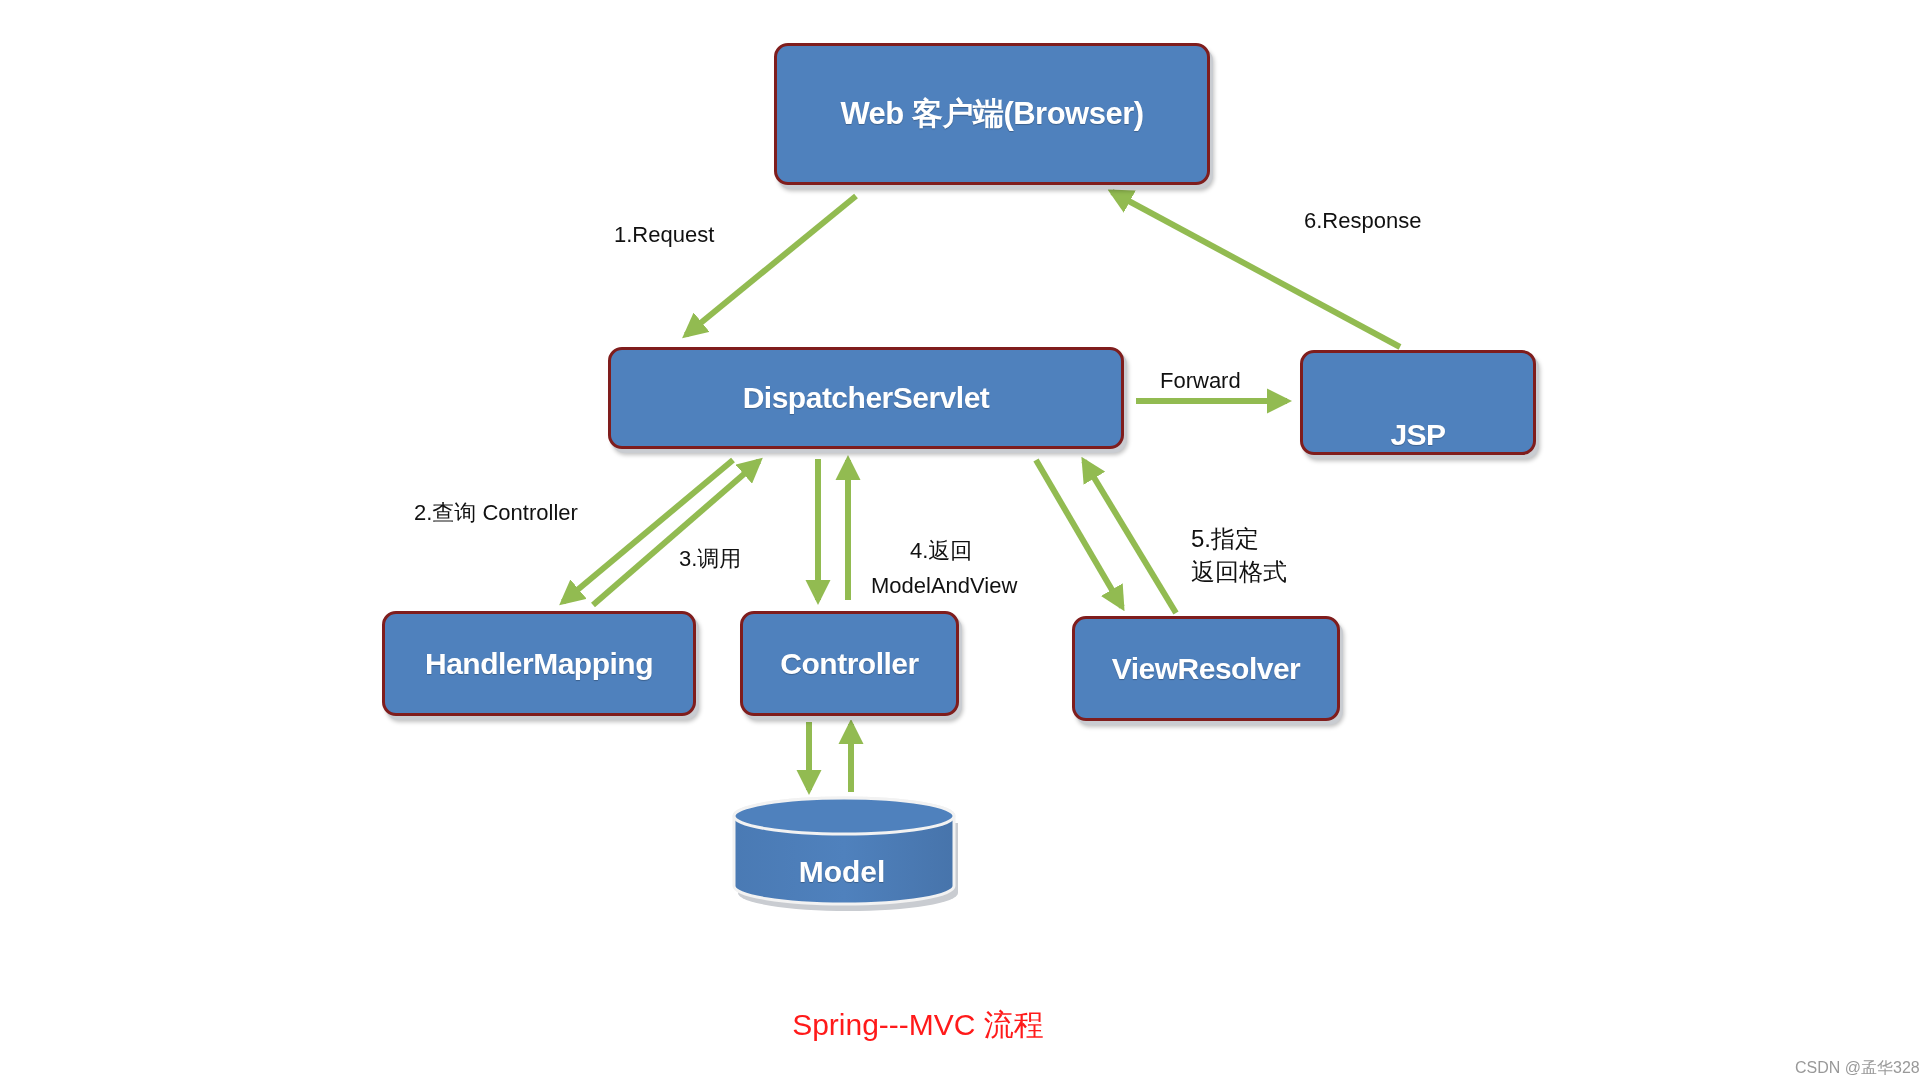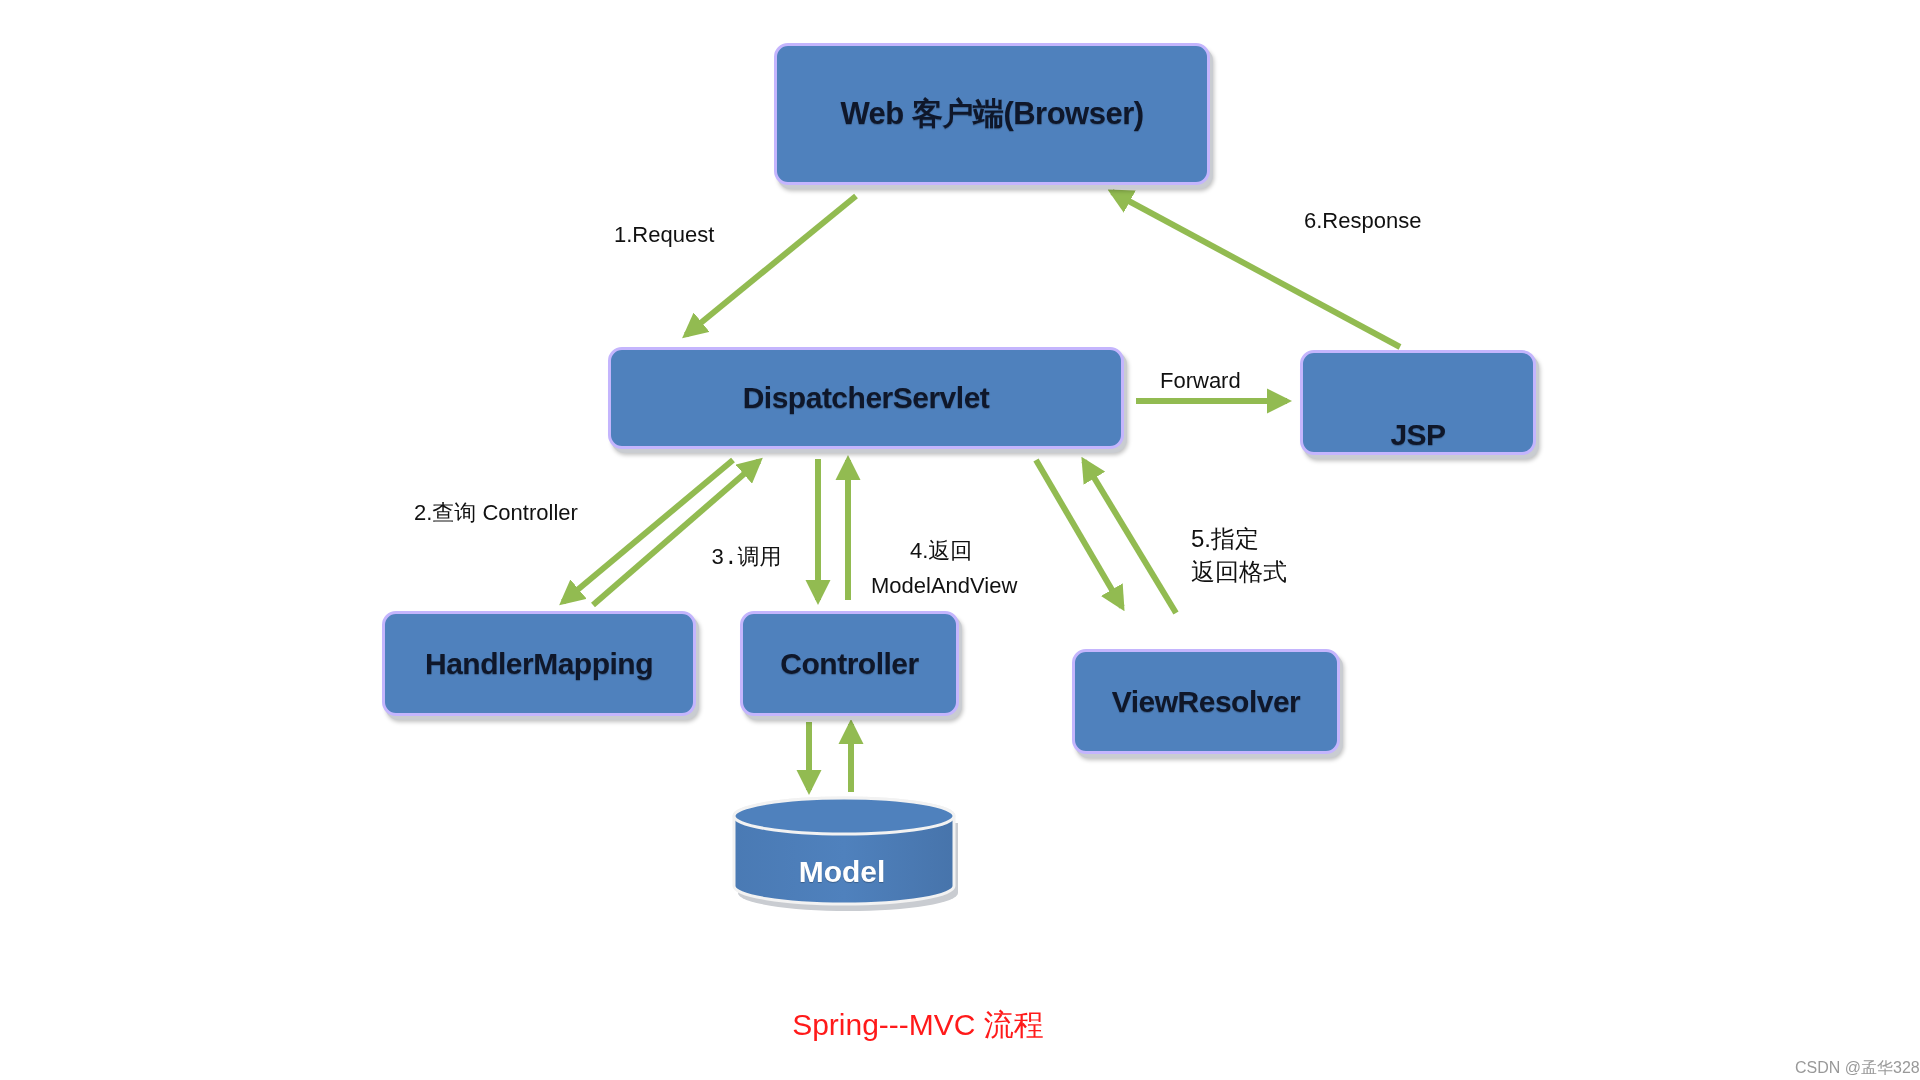--- a/index.html
+++ b/index.html
@@ -1,22 +1,22 @@
 <!DOCTYPE html>
 <html><head>
 <meta charset="utf-8">
 <style>
   html, body { margin:0; padding:0; background:#ffffff; }
   body { width:1920px; height:1080px; position:relative; overflow:hidden; font-family:"Liberation Sans","DejaVu Sans",sans-serif; }
   .box {
     position:absolute; background:#4f81bd; border-radius:14px;
-    border:3px solid #c4b5fd;
+    border:3px solid #7f1d1d;
     box-shadow: 3px 4px 0 #c9ccd1, 4px 6px 4px rgba(0,0,0,0.25);
     display:flex; align-items:center; justify-content:center;
-    color:#0f172a; font-weight:bold; font-size:30px; letter-spacing:-0.5px;
+    color:#ffffff; font-weight:bold; font-size:30px; letter-spacing:-0.5px;
     text-shadow: 0 1px 1px rgba(0,0,0,0.25);
   }
   .lbl { position:absolute; color:#111; font-size:22px; white-space:nowrap; line-height:1; }
   #arrows { position:absolute; left:0; top:0; }
   .title { position:absolute; color:#ff1a1a; font-size:30px; white-space:nowrap; transform:translateX(-50%); }
   .wm { position:absolute; color:#999; font-size:16px; white-space:nowrap; }
   .cyl-text { position:absolute; color:#fff; font-weight:bold; font-size:30px; transform:translate(-50%,-50%); text-shadow:0 1px 1px rgba(0,0,0,0.25); }
 </style>
 </head>
 <body>
@@ -66,30 +66,30 @@
 </div>
 
 <div class="box" style="left:382px;top:611px;width:308px;height:99px;">
   <span>HandlerMapping</span>
 </div>
 
 <div class="box" style="left:740px;top:611px;width:213px;height:99px;">
   <span>Controller</span>
 </div>
 
-<div class="box" style="left:1072px;top:649px;width:262px;height:99px;justify-content:center;">
+<div class="box" style="left:1072px;top:616px;width:262px;height:99px;justify-content:center;">
   <span>ViewResolver</span>
 </div>
 
 <div class="cyl-text" style="left:842px;top:872px;">Model</div>
 
 <div class="lbl" style="left:614px;top:224px;">1.Request</div>
 <div class="lbl" style="left:1304px;top:210px;">6.Response</div>
 <div class="lbl" style="left:1160px;top:370px;">Forward</div>
 <div class="lbl" style="left:414px;top:502px;text-align:center;">2.查询 Controller</div>
-<div class="lbl" style="left:711px;top:548px;font-family:Liberation Mono, monospace;">3.调用</div>
+<div class="lbl" style="left:679px;top:548px;">3.调用</div>
 <div class="lbl" style="left:910px;top:540px;">4.返回</div>
 <div class="lbl" style="left:871px;top:575px;">ModelAndView</div>
 <div class="lbl" style="left:1191px;top:527px;font-size:24px;">5.指定</div>
 <div class="lbl" style="left:1191px;top:560px;font-size:24px;">返回格式</div>
 
 <div class="title" style="left:918px;top:1005px;">Spring---MVC 流程</div>
 <div class="wm" style="left:1795px;top:1058px;">CSDN @孟华328</div>
 
 </body></html>

